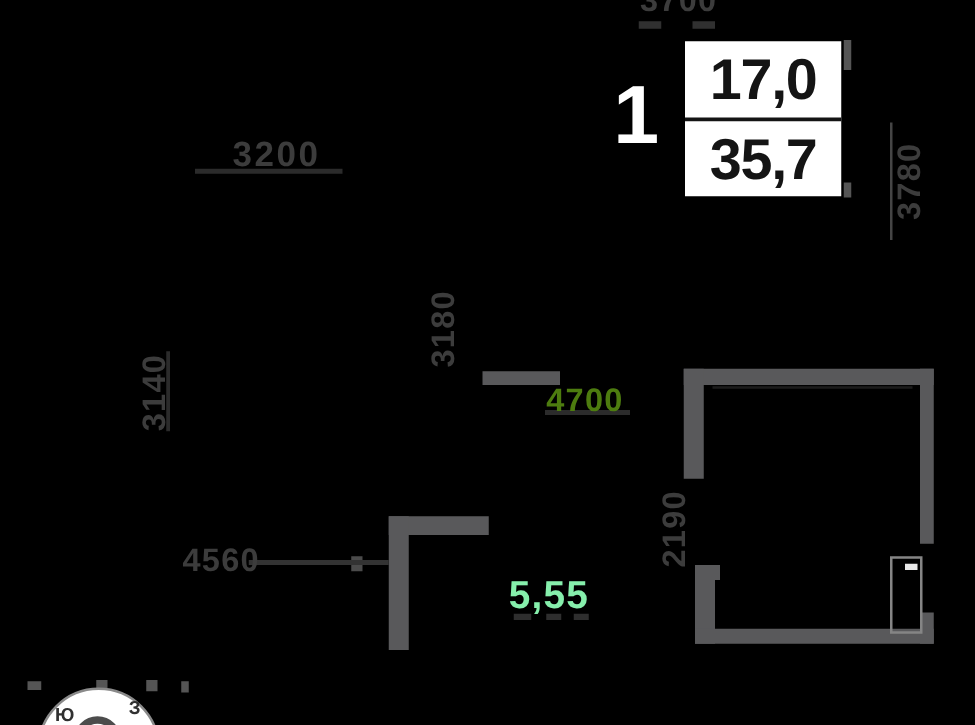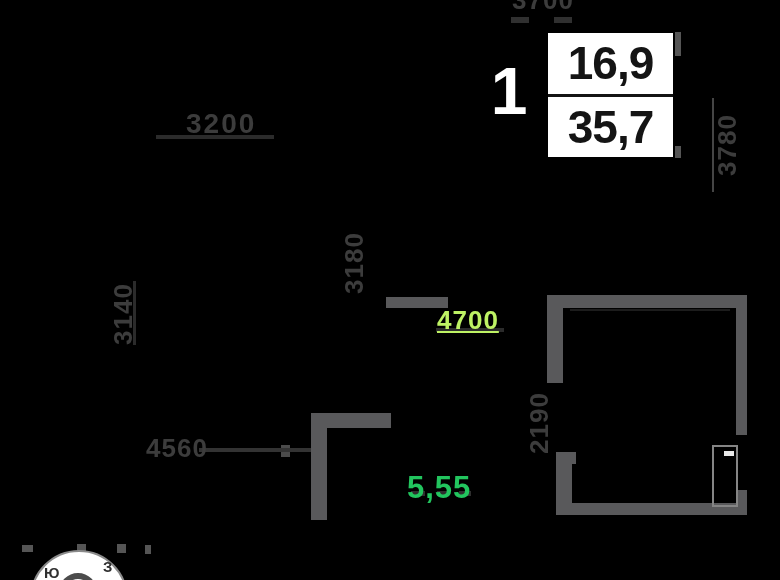--- a/index.html
+++ b/index.html
@@ -57,52 +57,52 @@
   .stub{background:#555555;z-index:1;}
   .tickmark{background:#303030;z-index:2;}
 </style>
 </head>
 <body>
 
 <div class="plan">
 
   <div class="abs rooms-count">1</div>
   <div class="abs area-box">
-    <div class="area-cell top">16,9</div>
+    <div class="area-cell top">17,0</div>
     <div class="area-divider"></div>
     <div class="area-cell bottom">35,7</div>
   </div>
 
   <div class="abs stub" style="left:675px;top:32px;width:6px;height:24px;"></div>
   <div class="abs stub" style="left:675px;top:146px;width:6px;height:12px;"></div>
 
   <div class="abs dim" style="left:512px;top:-13px;">3700</div>
   <div class="abs tickmark" style="left:511px;top:17px;width:18px;height:6px;"></div>
   <div class="abs tickmark" style="left:554px;top:17px;width:18px;height:6px;"></div>
 
   <div class="abs dimline" style="left:156px;top:135px;width:118px;height:4px;"></div>
   <div class="abs dim" style="left:186px;top:110px;font-size:28px;letter-spacing:2px;">3200</div>
 
   <div class="abs dimline" style="left:133px;top:281px;width:3px;height:64px;"></div>
   <div class="abs dim vdim" style="left:110px;top:282px;height:64px;">3140</div>
 
   <div class="abs dim vdim" style="left:341px;top:231px;height:64px;">3180</div>
 
   <div class="abs dimline" style="left:436px;top:328px;width:68px;height:4px;"></div>
-  <div class="abs dim" style="left:437px;top:307px;color:#bef264;text-decoration:underline;">4700</div>
+  <div class="abs dim" style="left:437px;top:307px;color:#4d7c0f;">4700</div>
 
   <div class="abs dimline" style="left:199px;top:448px;width:112px;height:4px;background:#333333;"></div>
   <div class="abs dim" style="left:146px;top:435px;">4560</div>
 
   <div class="abs dim vdim" style="left:526px;top:392px;height:62px;">2190</div>
 
   <div class="abs dimline" style="left:712px;top:98px;width:2px;height:94px;background:#454545;"></div>
   <div class="abs dim vdim" style="left:714px;top:111px;height:68px;">3780</div>
 
-  <div class="abs dim" style="left:407px;top:472px;font-size:31px;color:#22c55e;">5,55</div>
+  <div class="abs dim" style="left:407px;top:460px;font-size:31px;color:#86efac;">5,55</div>
   <div class="abs tickmark" style="left:411px;top:491px;width:14px;height:5px;background:#2e2e2e;"></div>
   <div class="abs tickmark" style="left:437px;top:491px;width:12px;height:5px;background:#2e2e2e;"></div>
   <div class="abs tickmark" style="left:459px;top:491px;width:12px;height:5px;background:#2e2e2e;"></div>
 
   <div class="abs wall" style="left:386px;top:297px;width:62px;height:11px;"></div>
   <div class="abs wall" style="left:547px;top:295px;width:200px;height:13px;"></div>
   <div class="abs wall" style="left:547px;top:295px;width:16px;height:88px;"></div>
   <div class="abs wall" style="left:556px;top:452px;width:20px;height:12px;"></div>
   <div class="abs wall" style="left:556px;top:452px;width:16px;height:63px;"></div>
   <div class="abs wall" style="left:556px;top:503px;width:191px;height:12px;"></div>

